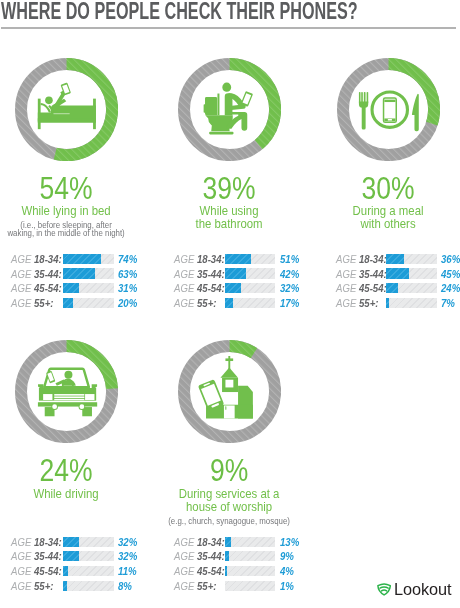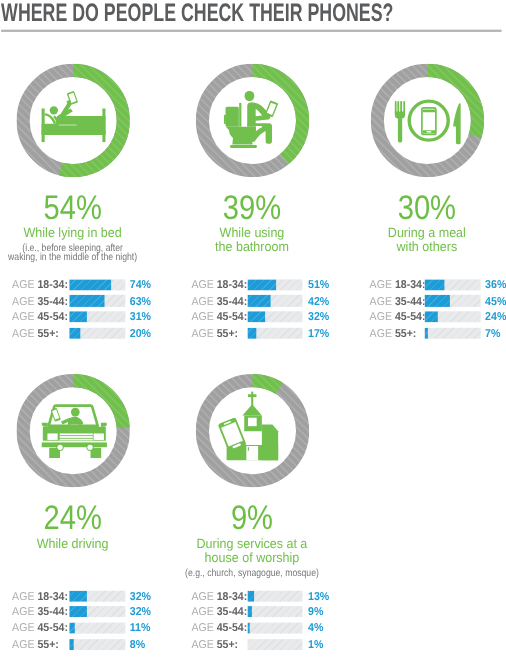--- a/index.html
+++ b/index.html
@@ -23,21 +23,21 @@
        transform:scaleX(0.855);transform-origin:center top;}
   .lbl{position:absolute;width:100%;text-align:center;color:#72c04a;
        font-size:12.2px;line-height:12.6px;font-weight:400;
        transform:scaleX(0.935);transform-origin:center top;}
   .sub{position:absolute;width:100%;text-align:center;color:#76777a;
        font-size:9.4px;line-height:8.4px;font-weight:400;
        transform:scaleX(0.84);transform-origin:center top;}
 
   
   .bars{position:absolute;}
-  .barrow{position:absolute;height:13px;}
+  .barrow{position:absolute;height:13px;font-style:italic;}
   .agelbl{position:absolute;left:0;top:-0.4px;font-size:10.4px;line-height:13px;
           color:#acaeb0;white-space:nowrap;
           transform:scaleX(0.925);transform-origin:left center;}
   .agelbl b{color:#636466;font-weight:bold;}
   .track{position:absolute;top:0.5px;height:10.2px;overflow:hidden;
          background:repeating-linear-gradient(-45deg,#e9eaeb 0px,#e9eaeb 4.0px,#dfe0e2 4.0px,#dfe0e2 5.0px);}
   .fill{position:absolute;left:0;top:0;height:10.2px;
         background:repeating-linear-gradient(-45deg,#1d9cd7 0px,#1d9cd7 4.0px,#3aabdf 4.0px,#3aabdf 5.0px);}
   .val{position:absolute;top:-0.4px;font-size:10.4px;line-height:13px;font-weight:bold;
        color:#1f9cd6;text-align:left;white-space:nowrap;
@@ -384,13 +384,23 @@
         </div>
         <div class="barrow" style="top:43.95px;left:0;width:100%">
           <span class="agelbl">AGE <b>55+:</b></span>
           <span class="track" style="left:50.5px;width:50.8px">
             <span class="fill" style="width:0.51px"></span>
           </span>
           <span class="val" style="left:106.1px;width:24px">1%</span>
         </div>
       </div>
     </div>
+  <div class="logo">
+    <svg width="14.2" height="12.6" viewBox="0 0 142 126">
+      <g fill="none" stroke="#2cb34a" stroke-width="15" stroke-linejoin="round" stroke-linecap="round">
+        <path d="M9 27 C34 14 56 9 71 9 C86 9 108 14 133 27 C131 63 108 98 71 119 C34 98 11 63 9 27 Z"></path>
+        <path d="M30 52 C44 44 58 41 71 41 C84 41 98 44 112 52"></path>
+        <path d="M45 80 C54 74 62 71 71 71 C80 71 88 74 97 80"></path>
+      </g>
+    </svg>
+    <span class="logotext">Lookout</span>
+  </div>
 </div>
 
 </body></html>

